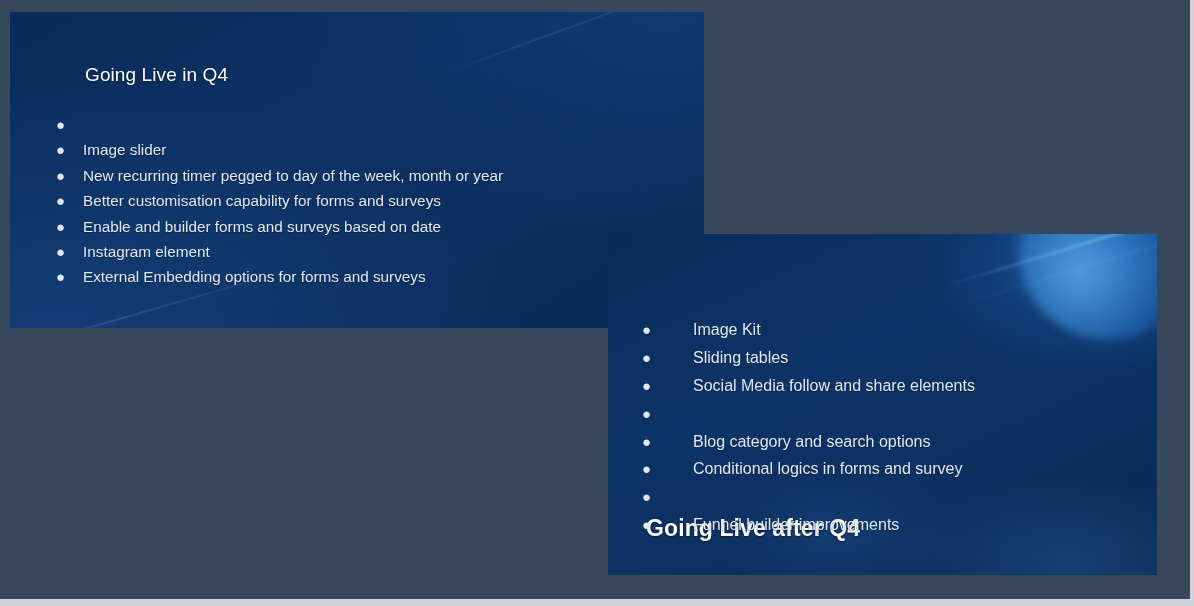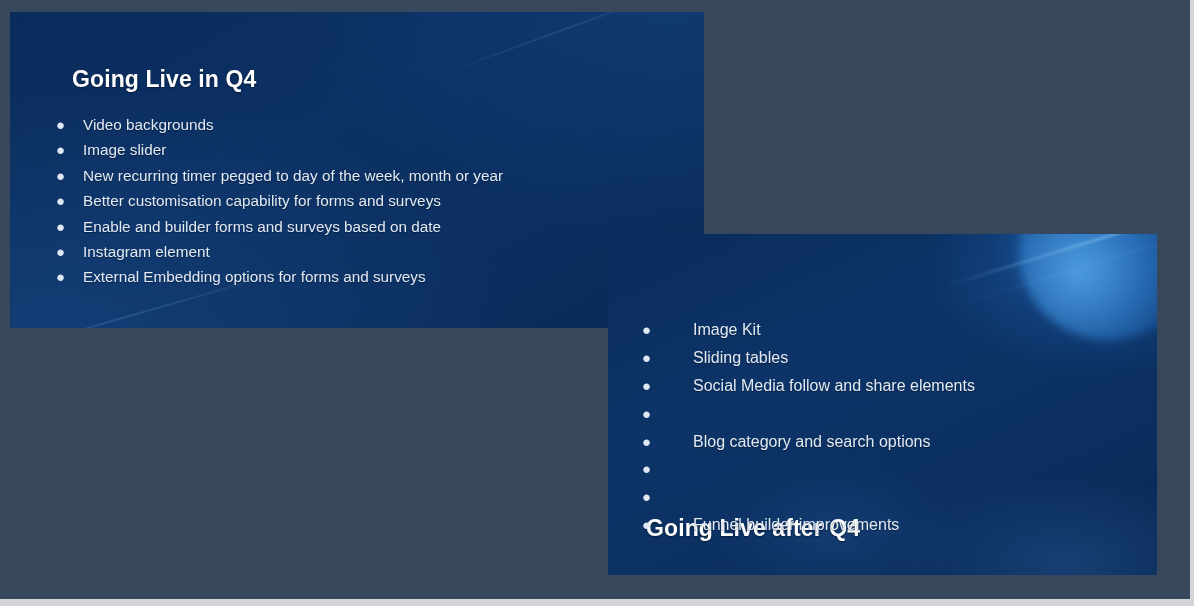--- a/index.html
+++ b/index.html
@@ -61,24 +61,24 @@
     width: 260px;
     height: 2px;
     background: linear-gradient(90deg, rgba(120,170,225,0) 0%, rgba(120,170,225,0.16) 50%, rgba(120,170,225,0) 100%);
     transform: rotate(-20deg);
     left: 420px;
     top: 18px;
   }
 
   .card-q4 .card-title {
     position: absolute;
-    left: 62px;
+    left: 75px;
     top: 39px;
-    font-size: 23px;
-    font-weight: bold;
+    font-size: 19px;
+    font-weight: normal;
     letter-spacing: 0.1px;
     color: #ffffff;
     text-shadow: 0 1px 2px rgba(0,0,0,0.45);
     white-space: nowrap;
   }
   .card-q4 .bullet-list {
     position: absolute;
     left: 46px;
     top: 100px;
     margin: 0;
@@ -195,21 +195,20 @@
 
   <section class="slide-card card-q4">
     <div class="deco-streak"></div>
     <div class="deco-streak2"></div>
 
     <h1 class="card-title">Going Live in Q4</h1>
 
     <ul class="bullet-list">
       <li class="bullet-row">
         <span class="bullet-dot">●</span>
-        <span class="bullet-text">Video backgrounds</span>
       </li>
       <li class="bullet-row">
         <span class="bullet-dot">●</span>
         <span class="bullet-text">Image slider</span>
       </li>
       <li class="bullet-row">
         <span class="bullet-dot">●</span>
         <span class="bullet-text">New recurring timer pegged to day of the week, month or year</span>
       </li>
       <li class="bullet-row">
@@ -253,20 +252,21 @@
       </li>
       <li class="bullet-row">
         <span class="bullet-dot">●</span>
       </li>
       <li class="bullet-row">
         <span class="bullet-dot">●</span>
         <span class="bullet-text">Blog category and search options</span>
       </li>
       <li class="bullet-row">
         <span class="bullet-dot">●</span>
+        <span class="bullet-text">Conditional logics in forms and survey</span>
       </li>
       <li class="bullet-row">
         <span class="bullet-dot">●</span>
       </li>
       <li class="bullet-row">
         <span class="bullet-dot">●</span>
         <span class="bullet-text">Funnel builder improvements</span>
       </li>
     </ul>
   </section>

